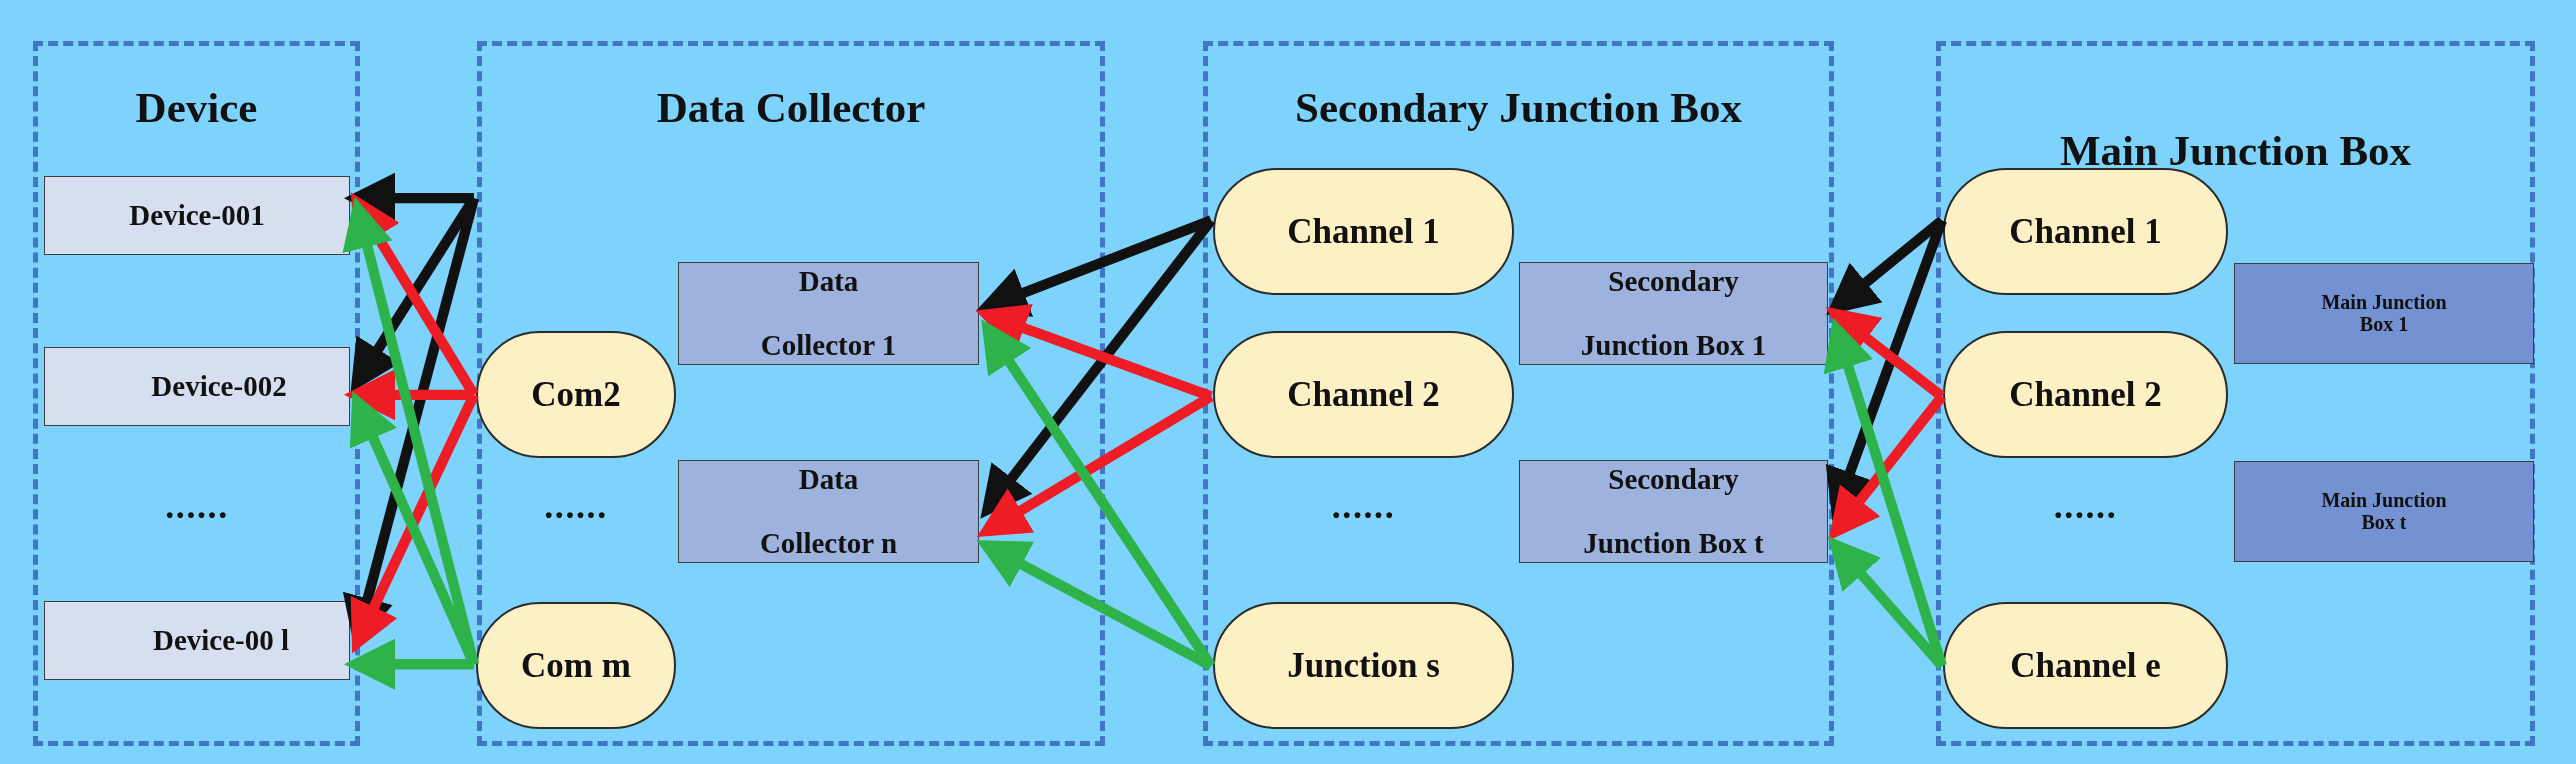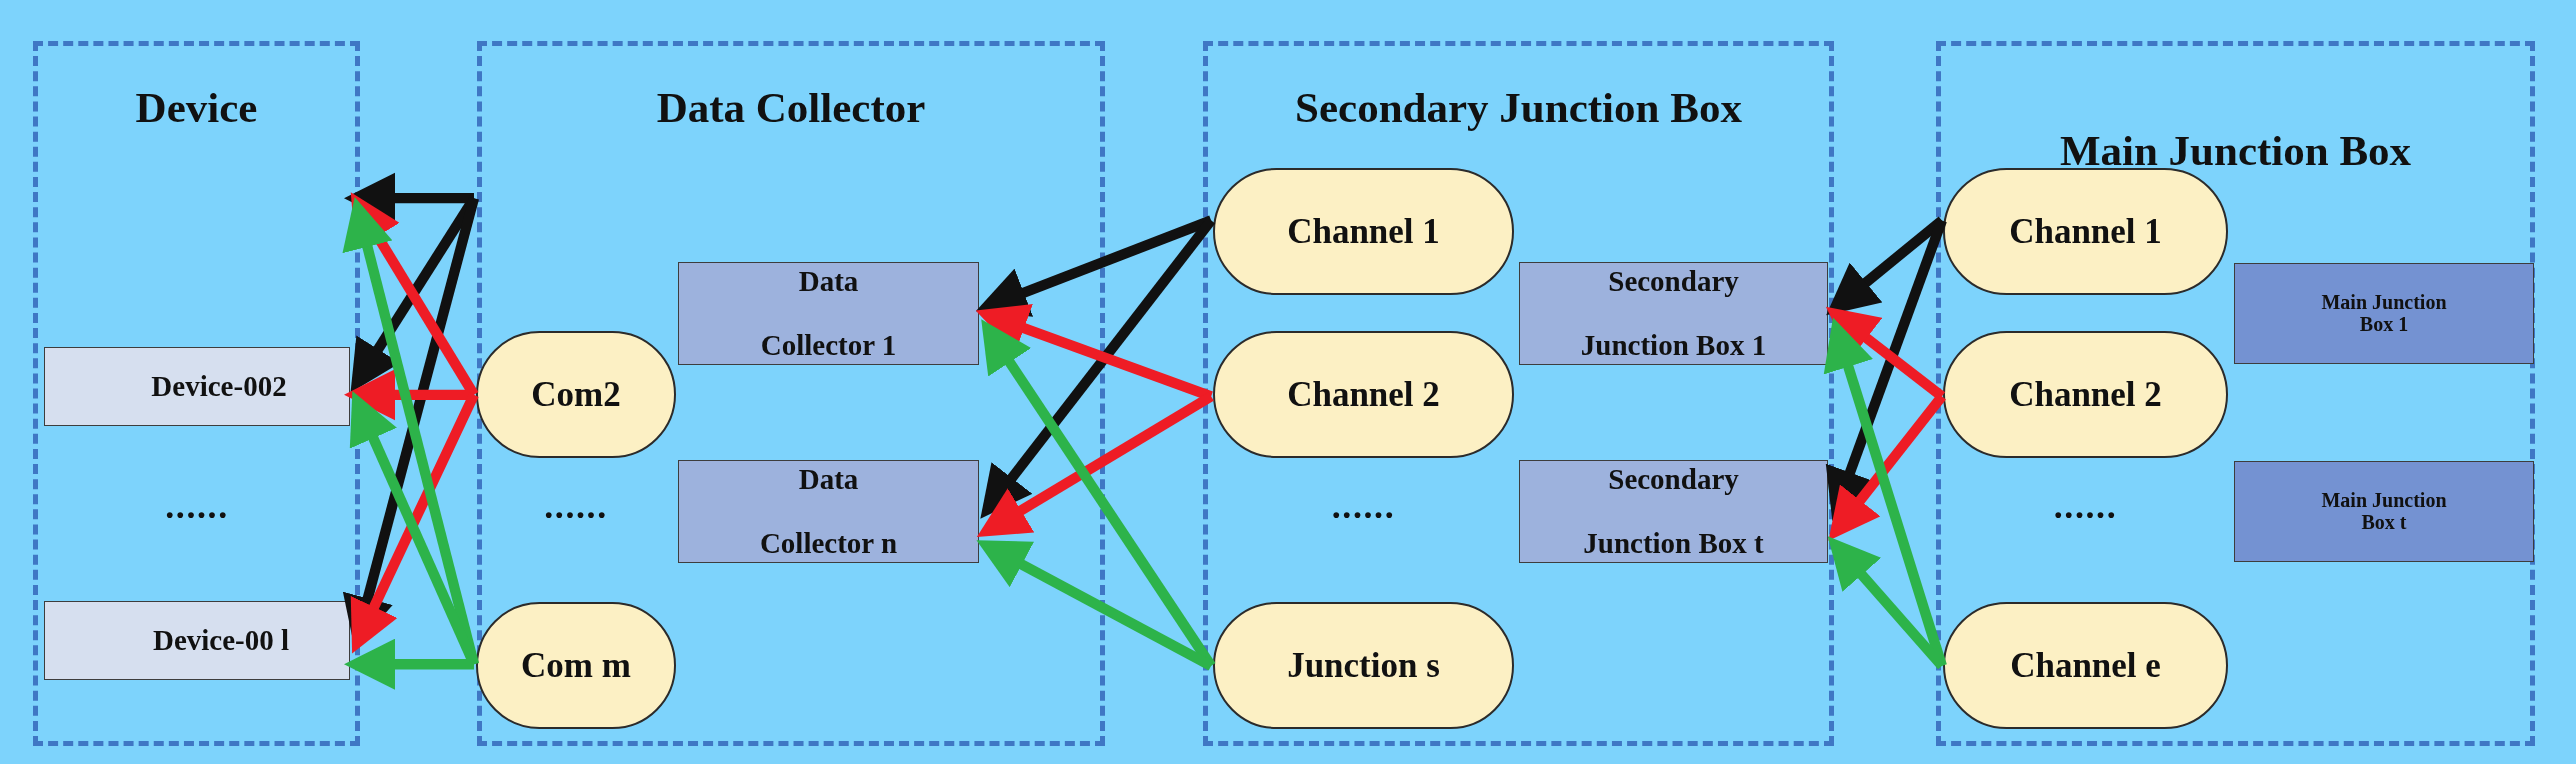--- a/index.html
+++ b/index.html
@@ -73,20 +73,21 @@
   }
 </style>
 </head>
 <body>
 
 <div id="stage">
 
   <div class="panel" style="left:33px;top:41px;width:327px;height:705px;"></div>
   <div class="panel-title" style="left:33px;top:86px;width:327px;">Device</div>
 
+  <div class="node rect-light" style="left:44px;top:176px;width:306px;height:79px;">Device-001</div>
   <div class="node rect-light" style="left:44px;top:347px;width:306px;height:79px;padding-left:44px;">Device-002</div>
   <div class="ellipsis" style="left:44px;top:485px;width:306px;">......</div>
   <div class="node rect-light" style="left:44px;top:601px;width:306px;height:79px;padding-left:48px;">Device-00 l</div>
 
   <div class="panel" style="left:477px;top:41px;width:628px;height:705px;"></div>
   <div class="panel-title" style="left:477px;top:86px;width:628px;">Data Collector</div>
 
   <div class="node pill" style="left:476px;top:331px;width:200px;height:127px;">Com2</div>
   <div class="ellipsis" style="left:476px;top:485px;width:200px;">......</div>
   <div class="node pill" style="left:476px;top:602px;width:200px;height:127px;">Com m</div>

